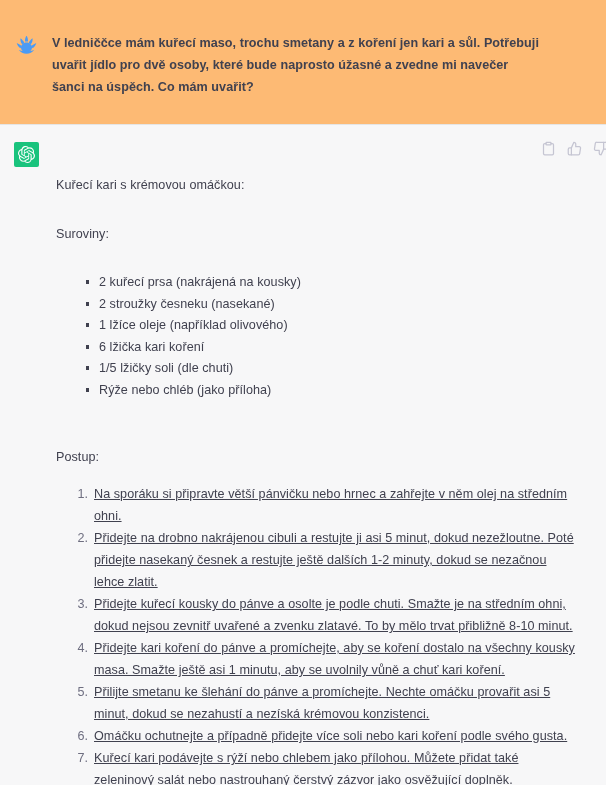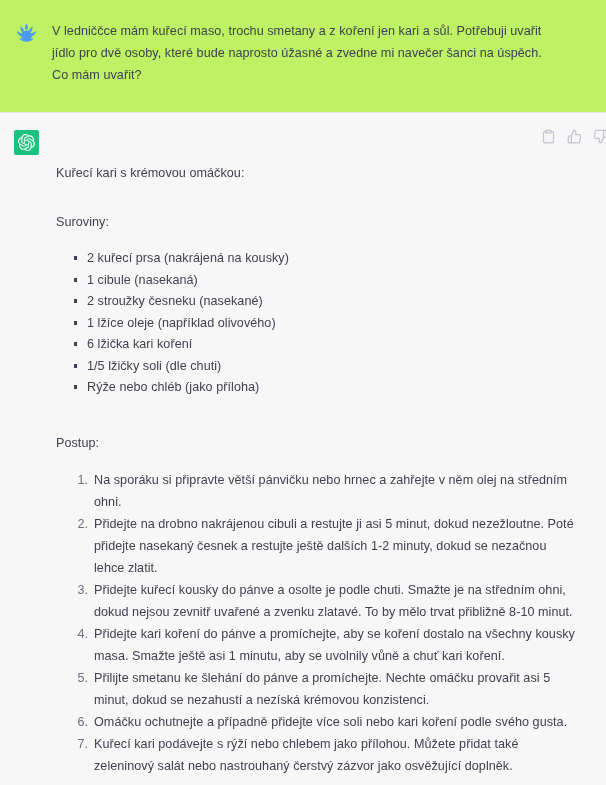--- a/index.html
+++ b/index.html
@@ -20,23 +20,24 @@
   }
 
   
   .msg {
     position: relative;
     display: flex;
     align-items: flex-start;
     width: 606px;
   }
   .msg-user {
-    background: #bef264;
-    padding: 20px 0 26px 0;
+    background: #fdba74;
+    padding: 32px 0 26px 0;
     border-bottom: 1px solid #e5e5e5;
+    font-weight: bold;
   }
   .msg-assistant {
     background: #f7f7f8;
     padding: 16px 0 20px 0;
     min-height: 692px;
   }
 
   
   .avatar-col {
     width: 52px;
@@ -72,21 +73,21 @@
     margin: 0;
     max-width: 492px;
   }
   .body p.indent { padding-left: 4px; margin-top: 12px; }
 
   .gap-lg { height: 21px; }
   .gap-md { height: 15px; }
 
   
   ul.ingredients {
-    margin: 0;
+    margin: 12px;
     padding: 0 0 0 20px;
     list-style: none;
   }
   ul.ingredients li {
     position: relative;
     padding-left: 15px;
     margin-bottom: 0px;
     height: 21.5px;
     line-height: 21.5px;
   }
@@ -105,20 +106,21 @@
     padding: 0 0 0 16px;
     list-style: none;
     counter-reset: stepnum;
   }
   ol.steps li {
     position: relative;
     padding-left: 26px;
     counter-increment: stepnum;
     margin-bottom: 0px;
     max-width: 508px;
+    text-decoration: underline;
   }
   ol.steps li::before {
     content: counter(stepnum) ".";
     position: absolute;
     left: 0;
     top: 0;
     width: 20px;
     text-align: right;
     color: #6e6e80;
   }
@@ -181,21 +183,20 @@
 
       <div class="gap-lg"></div>
       <p class="indent">Kuřecí kari s krémovou omáčkou:</p>
 
       <div class="gap-md"></div>
       <p class="indent">Suroviny:</p>
 
       <div class="gap-md"></div>
       <ul class="ingredients">
         <li>2 kuřecí prsa (nakrájená na kousky)</li>
-        <li>1 cibule (nasekaná)</li>
         <li>2 stroužky česneku (nasekané)</li>
         <li>1 lžíce oleje (například olivového)</li>
         <li>6 lžička kari koření</li>
         <li>1/5 lžičky soli (dle chuti)</li>
         <li>Rýže nebo chléb (jako příloha)</li>
       </ul>
 
       <div class="gap-lg"></div>
       <p class="indent">Postup:</p>
 

